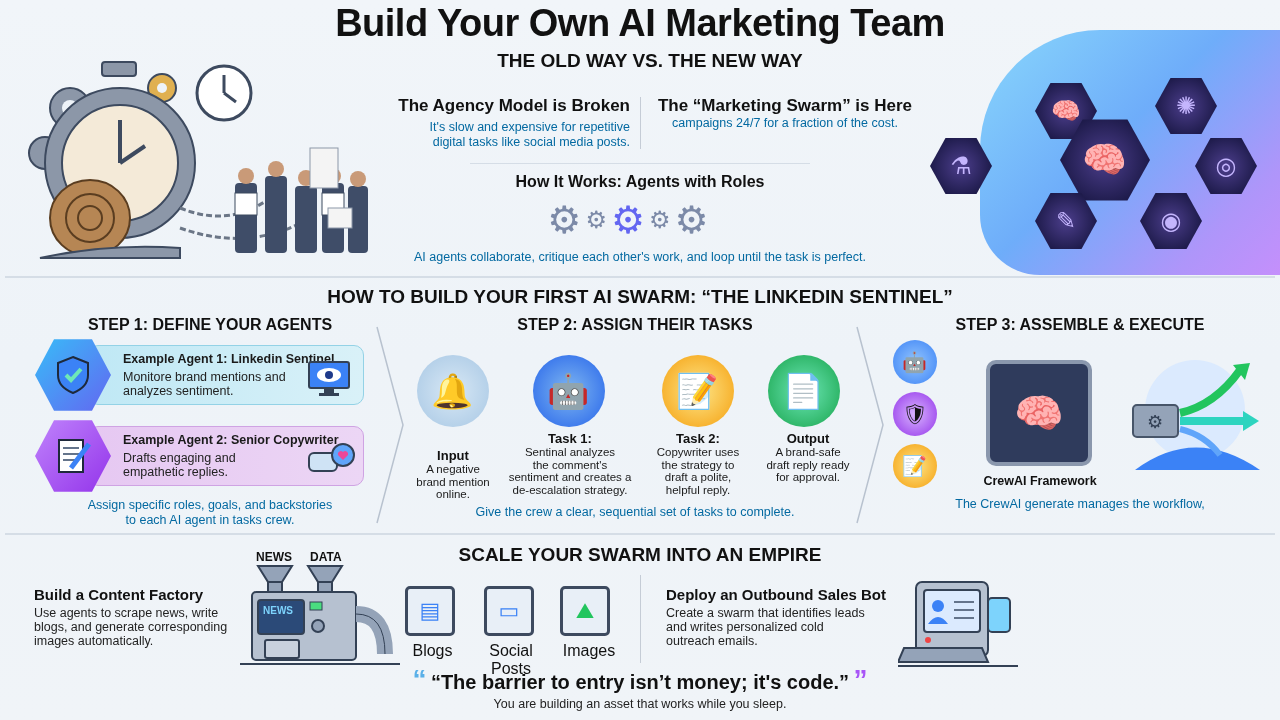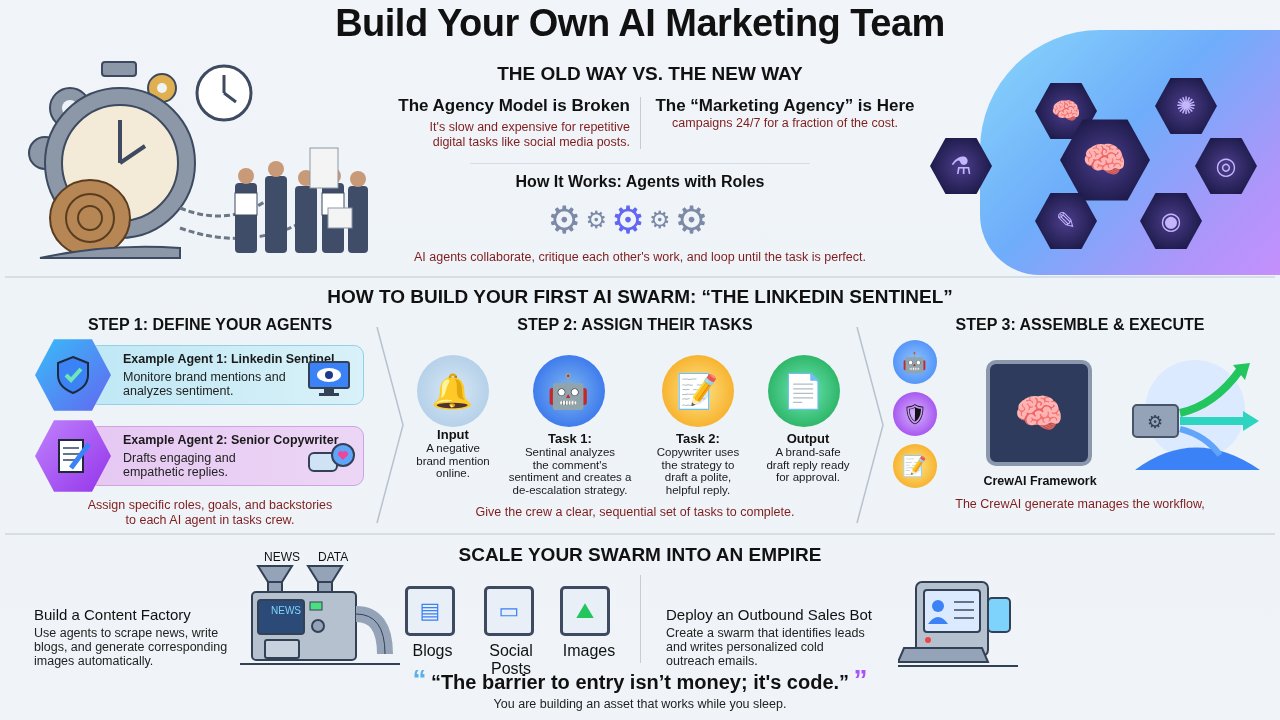--- a/index.html
+++ b/index.html
@@ -4,30 +4,30 @@
 <style>
   * { box-sizing: border-box; margin: 0; padding: 0; }
   html, body { width: 1280px; height: 720px; overflow: hidden; }
   body {
     background: linear-gradient(180deg, #f1f5f9 0%, #eef3f8 50%, #f0f4f8 100%);
     font-family: "Liberation Sans", sans-serif;
     color: #111;
     position: relative;
   }
   .abs { position: absolute; }
-  .bold { font-weight: 400; margin-left: 8px; }
+  .bold { font-weight: 700; }
   .center { text-align: center; }
 
   
   .main-title { left: 0; width: 1280px; top: 2px; font-size: 38px; font-weight: 700; text-align: center; letter-spacing: -0.5px; }
 
   
   .sec-title { font-size: 19px; font-weight: 700; text-align: center; }
   .sub-h { font-size: 17px; font-weight: 700; }
-  .sub-t { font-size: 12.5px; color: #7f1d1d; line-height: 15px; }
+  .sub-t { font-size: 12.5px; color: #0369a1; line-height: 15px; }
 
   .vdiv { width: 1px; background: #c5ccd6; }
   .hdiv { height: 2px; background: #d5dde6; }
 
   
   .illus-left { left: 10px; top: 58px; width: 360px; height: 210px; }
   .illus-right { left: 940px; top: 20px; width: 340px; height: 255px; }
   .blob {
     position: absolute; left: 40px; top: 10px; width: 300px; height: 245px;
     background: linear-gradient(135deg, #7dd3fc 0%, #60a5fa 45%, #a78bfa 80%, #c084fc 100%);
@@ -70,21 +70,21 @@
   
   .mini-circle { width: 44px; height: 44px; border-radius: 50%; display: flex; align-items: center; justify-content: center; font-size: 20px; }
   .crew-box {
     left: 986px; top: 360px; width: 106px; height: 106px; border-radius: 10px;
     background: #2f3b5c; border: 4px solid #8a97ad; display: flex; align-items: center; justify-content: center;
     font-size: 40px; color: #c084fc;
   }
   .crew-label { font-size: 12.5px; font-weight: 700; }
 
   
-  .bot-h { font-size: 15px; font-weight: 400; margin-top: 20px; }
+  .bot-h { font-size: 15px; font-weight: 700; }
   .bot-t { font-size: 12.5px; line-height: 14px; color: #222; }
   .out-icon {
     width: 50px; height: 50px; border: 3px solid #3d4a5f; border-radius: 5px; background: #e8eff7;
     display: flex; align-items: center; justify-content: center; font-size: 22px; color: #3b82f6;
   }
   .out-label { font-size: 16px; text-align: center; }
   .quote { font-size: 20px; font-weight: 700; }
   .quote-mark-l { color: #5ab0e8; font-size: 28px; font-weight: 700; }
   .quote-mark-r { color: #a855f7; font-size: 28px; font-weight: 700; }
   .quote-sub { font-size: 12.5px; color: #222; }
@@ -137,32 +137,32 @@
         <circle cx="266" cy="111" r="8"></circle>
       <circle cx="296" cy="120" r="8"></circle>
         <circle cx="323" cy="118" r="8"></circle>
         <circle cx="348" cy="121" r="8"></circle>
     </g>
     <rect x="300" y="90" width="28" height="40" fill="#f4f4f4" stroke="#8c97a8"></rect>
     <rect x="318" y="150" width="24" height="20" fill="#f4f4f4" stroke="#8c97a8"></rect>
   </svg>
 </div>
 
-<div class="abs sec-title" style="left:370px; top:63px; width:560px;">THE OLD WAY VS. THE NEW WAY</div>
+<div class="abs sec-title" style="left:370px; top:50px; width:560px;">THE OLD WAY VS. THE NEW WAY</div>
 
 <div class="abs" style="left:380px; top:96px; width:250px; text-align:right;">
   <div class="sub-h">The Agency Model is Broken</div>
   <div class="sub-t" style="margin-top:4px;">It's slow and expensive for repetitive</div>
   <div class="sub-t">digital tasks like social media posts.</div>
 </div>
 
 <div class="abs vdiv" style="left:640px; top:97px; height:52px;"></div>
 
 <div class="abs" style="left:650px; top:96px; width:270px; text-align:center;">
-  <div class="sub-h">The “Marketing Agency” is Here</div>
+  <div class="sub-h">The “Marketing Swarm” is Here</div>
   <div class="sub-t">campaigns 24/7 for a fraction of the cost.</div>
 </div>
 
 <div class="abs hdiv" style="left:470px; top:163px; width:340px; height:1px;"></div>
 
 <div class="abs sub-h center" style="left:380px; top:173px; width:520px; font-size:16px;">How It Works: Agents with Roles</div>
 
 <div class="abs gears">
   <span class="gear">⚙</span>
   <span class="gear small">⚙</span>
@@ -243,21 +243,21 @@
   </svg>
 <svg class="abs" style="left:855px; top:325px;" width="30" height="200">
     <polyline points="2,2 28,100 2,198" fill="none" stroke="#b8c2cf" stroke-width="1.5"></polyline>
   </svg>
 
 <div class="abs sec-title" style="left:400px; top:316px; width:470px; font-size:16px;">STEP 2: ASSIGN THEIR TASKS</div>
 
 <div class="abs" style="left:413px; top:355px; width:440px; height:140px;">
   <div class="abs" style="left:0; top:0; width:80px;">
     <div class="task-circle" style="margin-left:4px; background:radial-gradient(circle,#d8e8f5,#a7c7e4);">🔔</div>
-    <div class="task-label" style="margin-top:0;">Input</div>
+    <div class="task-label" style="margin-top:21px;">Input</div>
     <div class="task-desc">A negative</div>
     <div class="task-desc">brand mention</div>
     <div class="task-desc">online.</div>
   </div>
   <div class="abs" style="left:92px; top:0; width:130px;">
     <div class="task-circle" style="margin-left:28px; background:radial-gradient(circle,#7fb7f0,#2563eb); color:#fff;">🤖</div>
     <div class="task-label" style="margin-top:4px;">Task 1:</div>
     <div class="task-desc">Sentinal analyzes</div>
     <div class="task-desc">the comment's</div>
     <div class="task-desc">sentiment and creates a</div>

